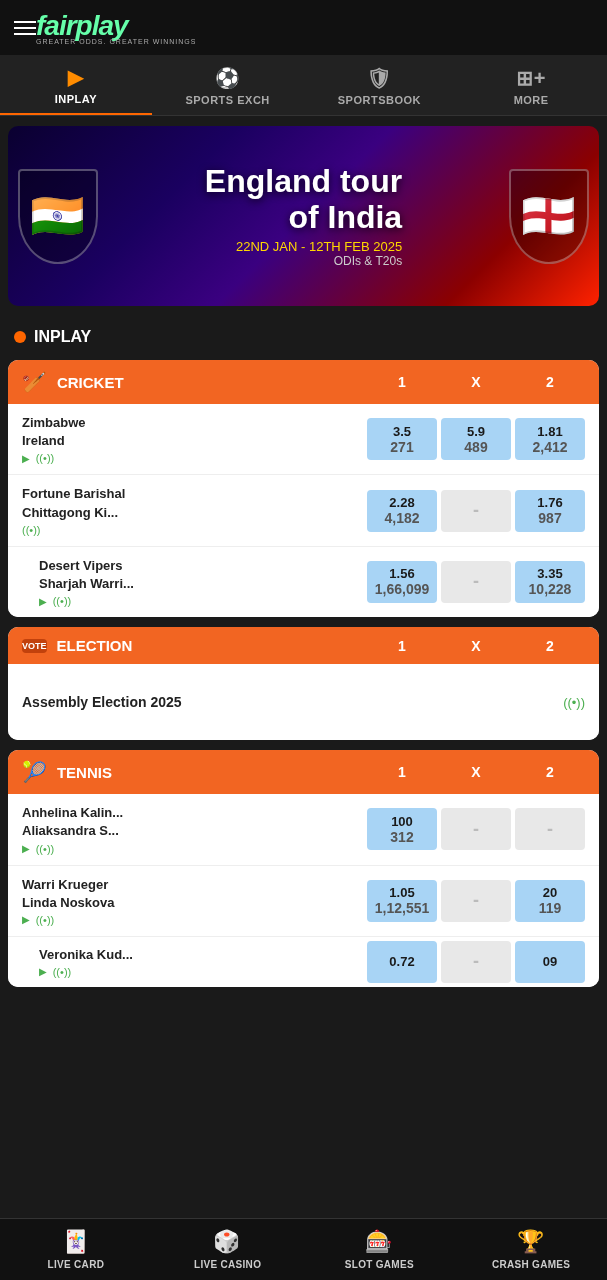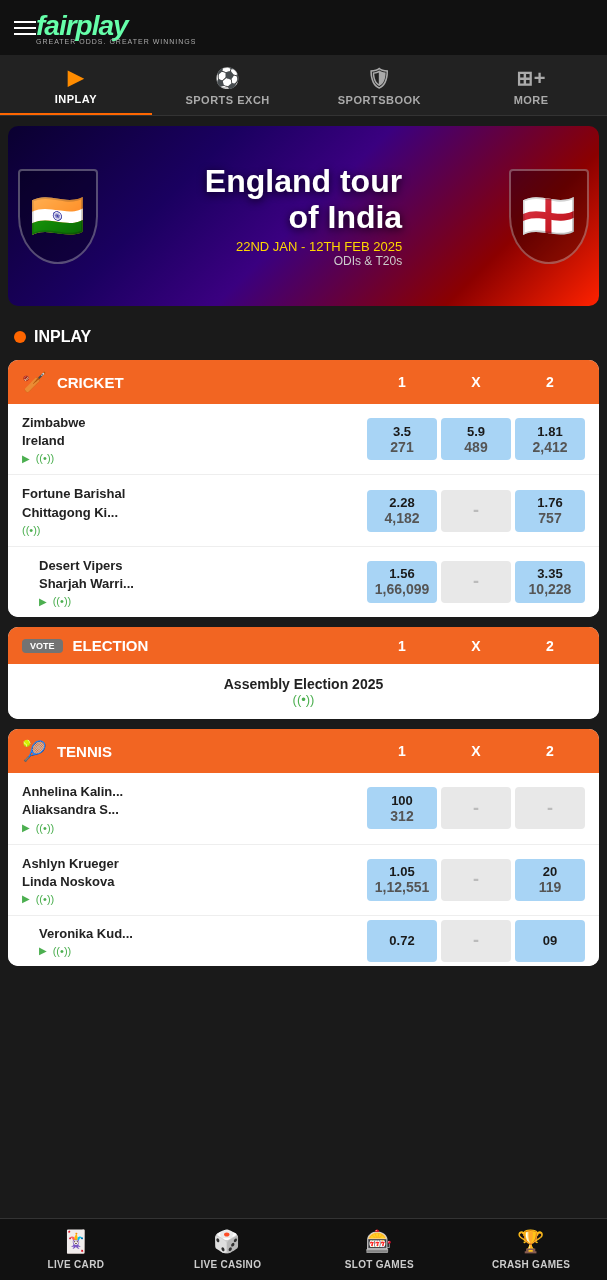--- a/index.html
+++ b/index.html
@@ -236,25 +236,24 @@
     .odd-btn.gray {
       background: #e8e8e8;
       color: #999;
     }
     .odd-val { font-size: 13px; font-weight: bold; }
     .odd-count { font-size: 14px; color: #555; }
     .odd-dash { font-size: 18px; color: #bbb; }
 
     
     .election-row {
-      padding: 12px 14px;
+      padding: 30px 14px;
       display: flex;
       align-items: center;
       background: #fff;
-      flex-direction: column;
     }
     .election-name {
       flex: 1;
       font-size: 14px;
       font-weight: 600;
       color: #222;
     }
 
     
     .bottom-nav {
@@ -282,23 +281,23 @@
     .bottom-nav-item .nav-icon {
       font-size: 22px;
     }
 
     
     .main-content {
       padding-bottom: 70px;
     }
 
     .vote-icon {
-      background: #737373;
+      background: #c2410c;
       border-radius: 4px;
-      padding: 2px 8px;
+      padding: 2px 0;
       font-size: 9px;
       font-weight: bold;
       color: #fff;
     }
 
     .partially-visible {
       overflow: hidden;
       height: 50px;
     }
   </style>
@@ -409,21 +408,21 @@
       <div class="odds-group">
         <div class="odd-btn blue">
           <span class="odd-val">2.28</span>
           <span class="odd-count">4,182</span>
         </div>
         <div class="odd-btn gray">
           <span class="odd-dash">-</span>
         </div>
         <div class="odd-btn blue">
           <span class="odd-val">1.76</span>
-          <span class="odd-count">757</span>
+          <span class="odd-count">987</span>
         </div>
       </div>
     </div>
 
     <div class="match-row">
       <div class="match-teams">
         <div class="team-names">
           <span>Desert Vipers</span><br>
           <span>Sharjah Warri...</span>
         </div>
@@ -497,21 +496,21 @@
         </div>
         <div class="odd-btn gray">
           <span class="odd-dash">-</span>
         </div>
       </div>
     </div>
 
     <div class="match-row">
       <div class="match-teams">
         <div class="team-names">
-          <span>Ashlyn Krueger</span><br>
+          <span>Warri Krueger</span><br>
           <span>Linda Noskova</span>
         </div>
         <div class="match-meta">
           <span class="live-icon">▶</span>
           <span class="signal-icon">((•))</span>
         </div>
       </div>
       <div class="odds-group">
         <div class="odd-btn blue">
           <span class="odd-val">1.05</span>

